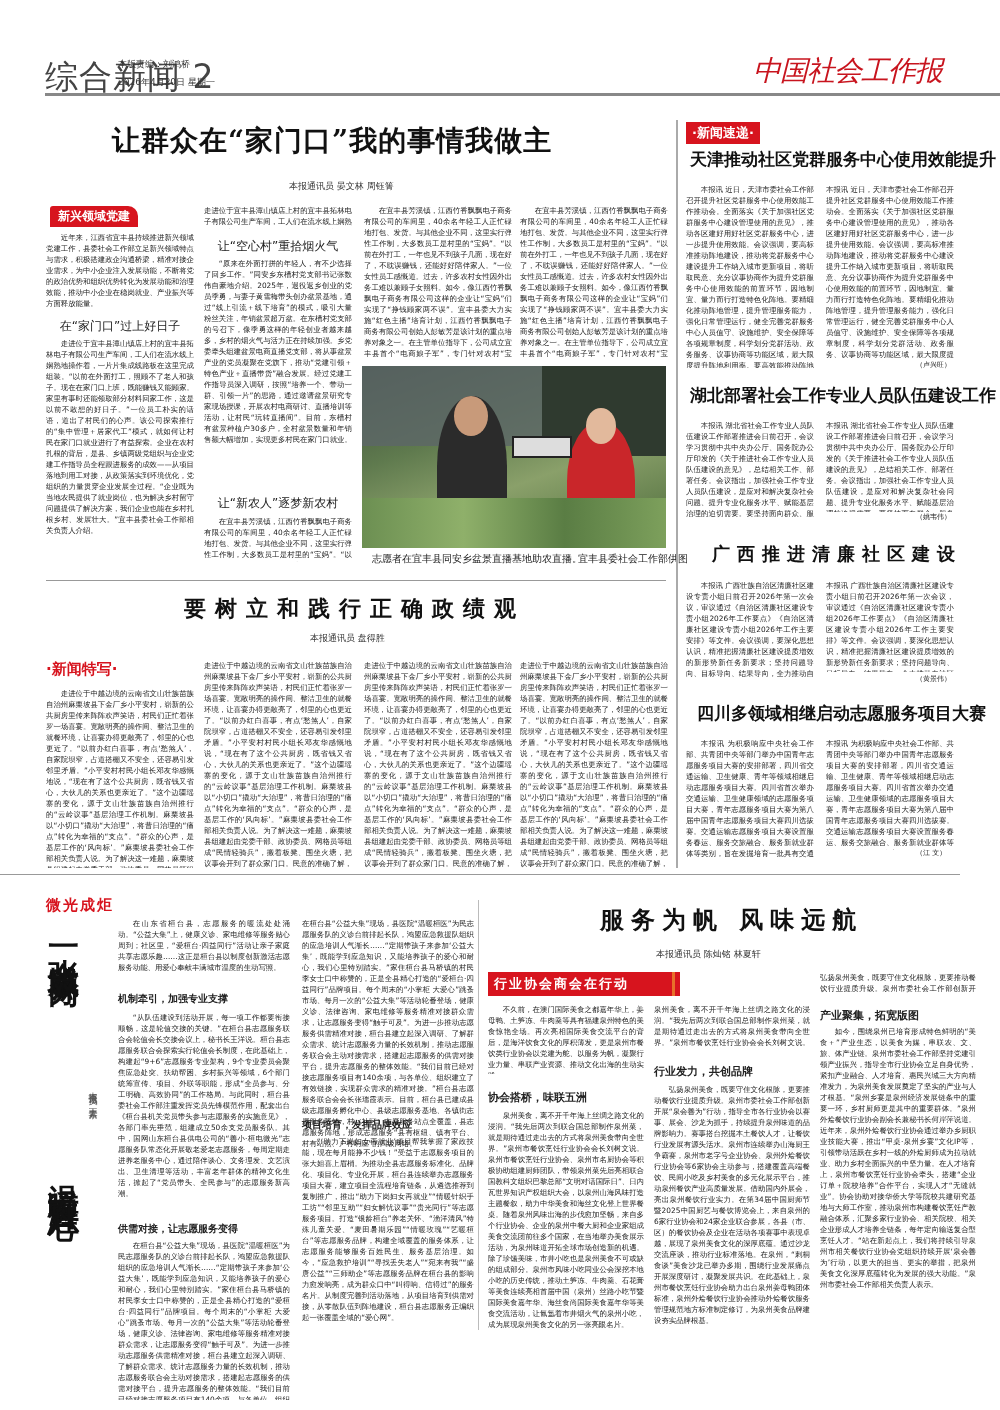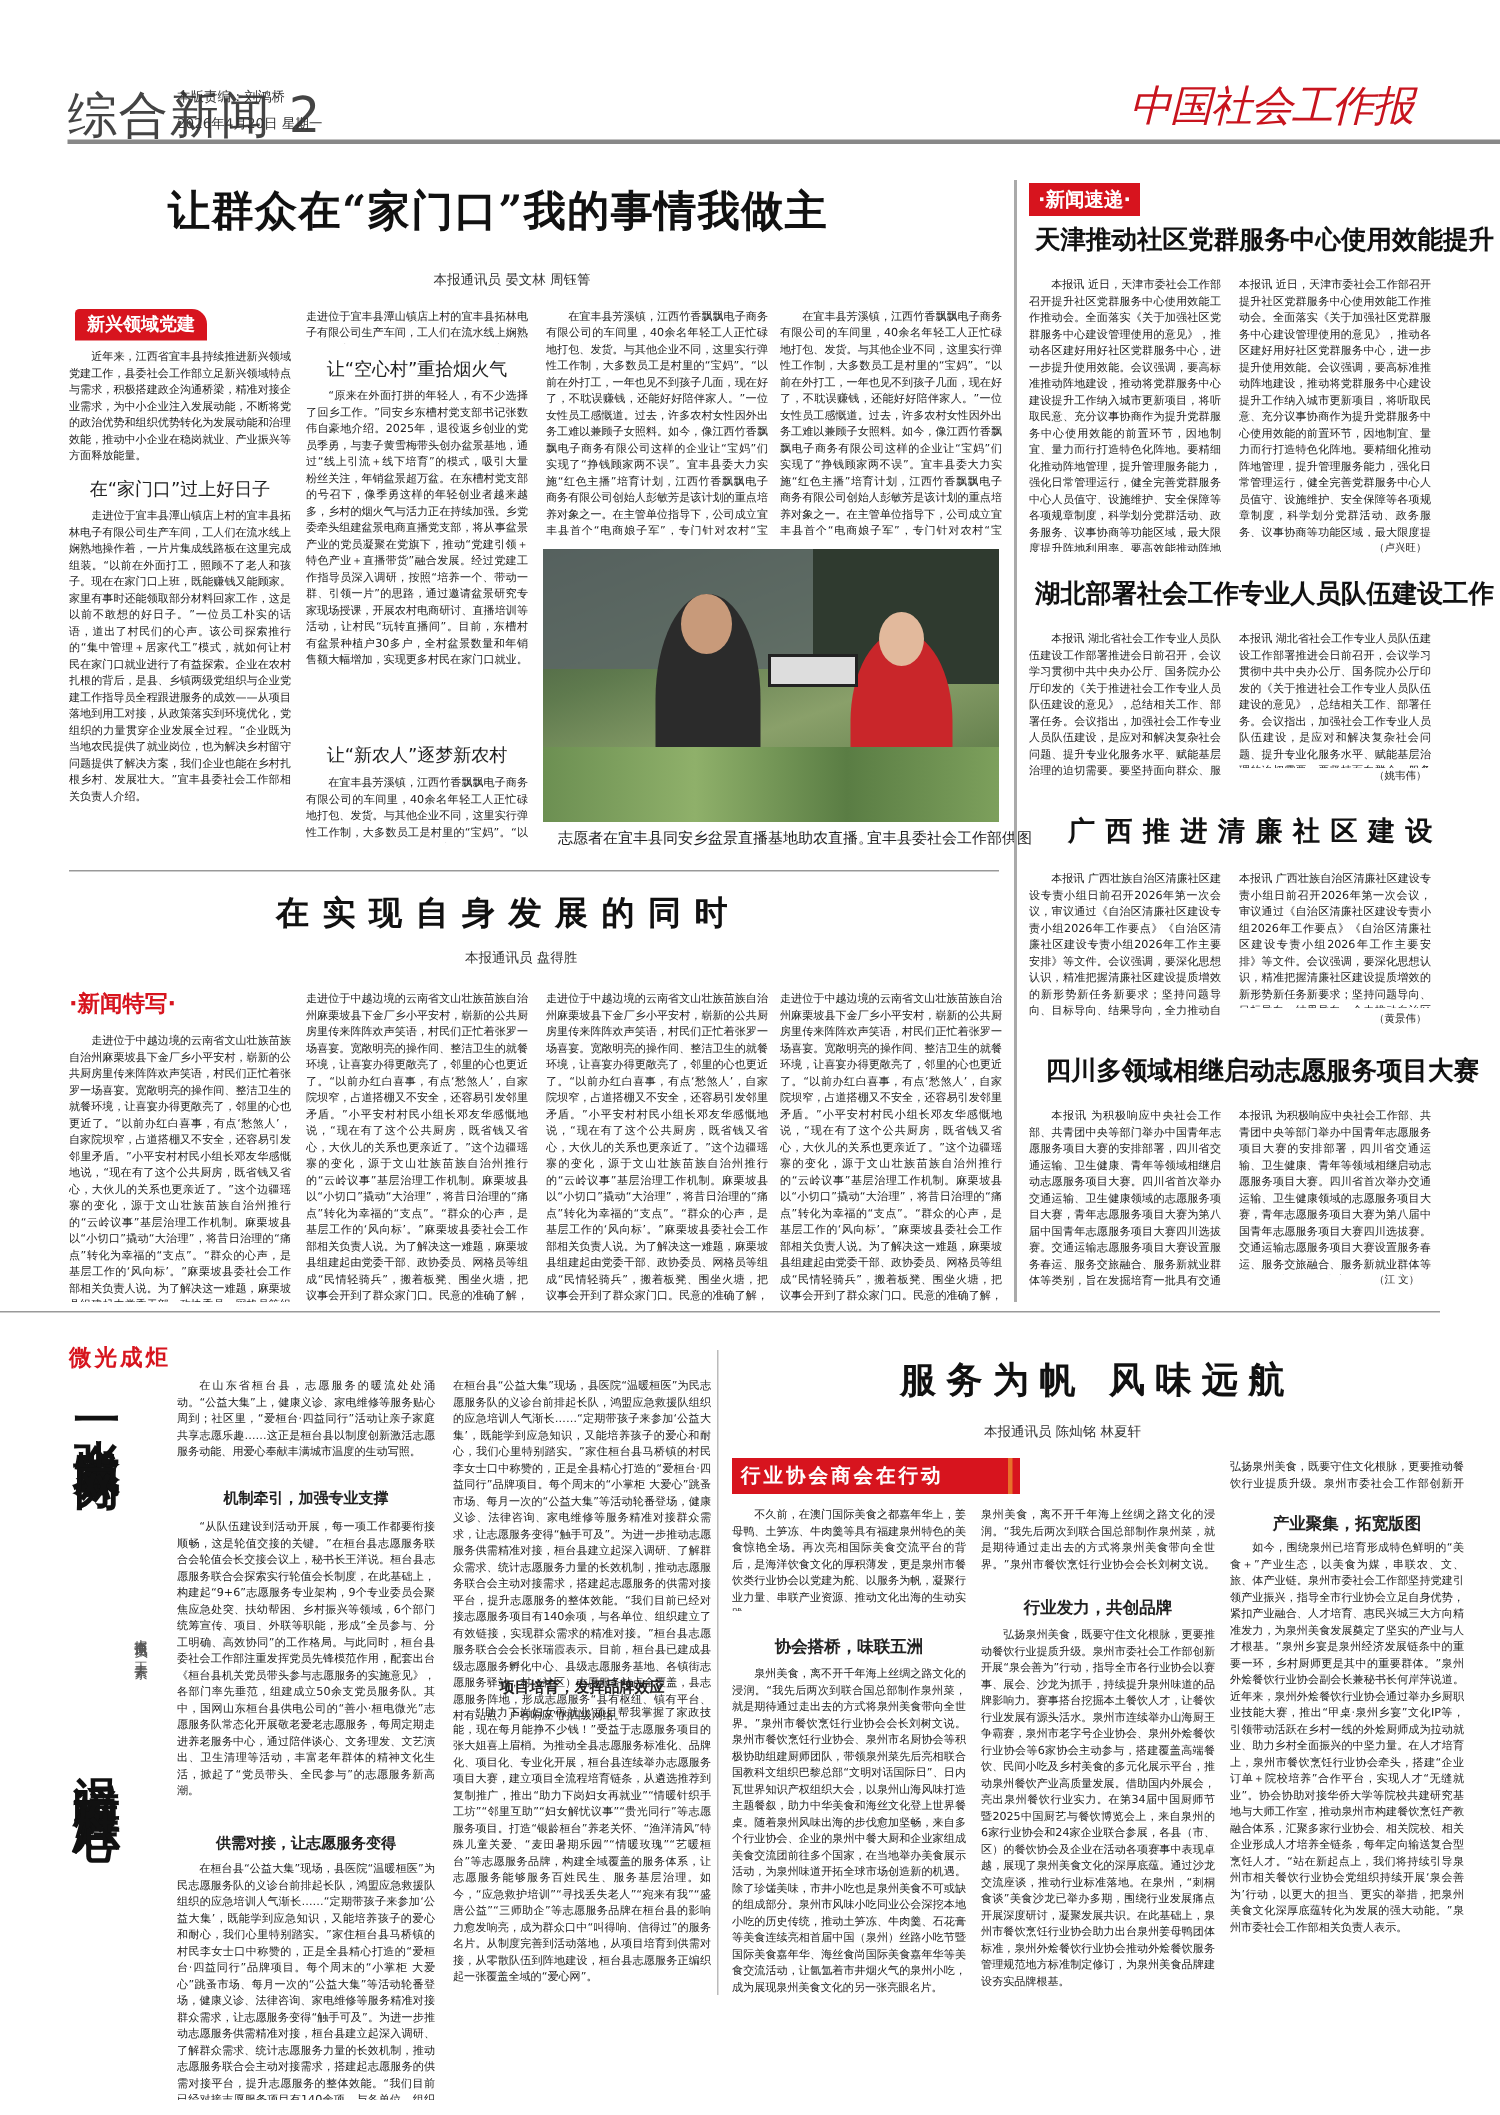--- a/index.html
+++ b/index.html
@@ -10,21 +10,21 @@
   .masthead-date{left:118px;top:76px;font-size:9px;color:#333}
   .masthead-logo{right:58px;top:52px;font-size:28px;color:#c8141e;font-family:"DejaVu Serif",serif;font-style:italic;letter-spacing:-1px}
   .masthead-rule{left:45px;top:93px;width:955px;height:3px;background:#888}
   .col-rule{width:1px;background:#bbb}
   .h-rule{height:1px;background:#999}
   .headline{font-family:"DejaVu Serif",serif;font-weight:bold;color:#111;white-space:nowrap}
   .byline{font-size:9px;color:#333;white-space:nowrap}
   .body-text{font-size:7.4px;line-height:11px;color:#222;text-align:justify;overflow:hidden}
   .body-text p{text-indent:2em}
   .subhead{font-size:14px;color:#222;text-align:center;font-family:"DejaVu Sans",sans-serif}
-  .subhead-sm{font-size:10px;color:#222;text-align:center;font-weight:bold}
+  .subhead-sm{font-size:10px;color:#222;font-weight:bold}
   .tag-red{background:#d7141e;color:#fff;font-weight:bold;padding:2px 8px}
   .tag-redtext{color:#d7141e;font-weight:bold}
   .photo{background:linear-gradient(160deg,#3a4a3a 0%,#5f7a4e 35%,#8aa06a 60%,#4b6a3a 100%);overflow:hidden}
   .person{position:absolute;border-radius:50% 50% 10% 10%}
   .caption{font-size:10px;color:#222;font-weight:normal}
   .vertical{writing-mode:vertical-rl;text-orientation:upright}
 </style>
 </head>
 <body>
 
@@ -113,21 +113,21 @@
 
 <div class="abs headline" style="left:697px;top:702px;font-size:17px">四川多领域相继启动志愿服务项目大赛</div>
 <div class="abs body-text" style="left:686px;top:738px;width:128px;height:122px">
     <p>本报讯  为积极响应中央社会工作部、共青团中央等部门举办中国青年志愿服务项目大赛的安排部署，四川省交通运输、卫生健康、青年等领域相继启动志愿服务项目大赛。四川省首次举办交通运输、卫生健康领域的志愿服务项目大赛，青年志愿服务项目大赛为第八届中国青年志愿服务项目大赛四川选拔赛。交通运输志愿服务项目大赛设置服务春运、服务交旅融合、服务新就业群体等类别，旨在发掘培育一批具有交通特色、服务社会民生的交通运输志愿服务品牌；卫生健康志愿服务项目大赛围绕慢病助医、心理健康、社区服务等内容，旨在助力健康四川建设、推动卫生健康志愿服务专业化发展；青年志愿服务项目大赛聚焦“青年志愿服务与基层社会治理”主题，通过市级与行业遴选推荐，重点挖掘基层社会治理领域特色项目。</p>
   </div>
 <div class="abs body-text" style="left:826px;top:738px;width:128px;height:112px">
     <p style="text-indent:0">本报讯  为积极响应中央社会工作部、共青团中央等部门举办中国青年志愿服务项目大赛的安排部署，四川省交通运输、卫生健康、青年等领域相继启动志愿服务项目大赛。四川省首次举办交通运输、卫生健康领域的志愿服务项目大赛，青年志愿服务项目大赛为第八届中国青年志愿服务项目大赛四川选拔赛。交通运输志愿服务项目大赛设置服务春运、服务交旅融合、服务新就业群体等类别，旨在发掘培育一批具有交通特色、服务社会民生的交通运输志愿服务品牌；卫生健康志愿服务项目大赛围绕慢病助医、心理健康、社区服务等内容，旨在助力健康四川建设、推动卫生健康志愿服务专业化发展；青年志愿服务项目大赛聚焦“青年志愿服务与基层社会治理”主题，通过市级与行业遴选推荐，重点挖掘基层社会治理领域特色项目。</p>
   </div>
 <div class="abs" style="left:916px;top:848px;font-size:7px">（江  文）</div>
 
-<div class="abs headline" style="left:184px;top:594px;font-size:22px;letter-spacing:9px">在实现自身发展的同时</div>
+<div class="abs headline" style="left:184px;top:594px;font-size:22px;letter-spacing:9px">要树立和践行正确政绩观</div>
 <div class="abs byline" style="left:310px;top:632px">本报通讯员  盘得胜</div>
 <div class="abs tag-redtext" style="left:46px;top:660px;font-size:15px">·新闻特写·</div>
 <div class="abs body-text" style="left:46px;top:688px;width:148px;height:180px">
     <p>走进位于中越边境的云南省文山壮族苗族自治州麻栗坡县下金厂乡小平安村，崭新的公共厨房里传来阵阵欢声笑语，村民们正忙着张罗一场喜宴。宽敞明亮的操作间、整洁卫生的就餐环境，让喜宴办得更敞亮了，邻里的心也更近了。“以前办红白喜事，有点‘愁煞人’，自家院坝窄，占道搭棚又不安全，还容易引发邻里矛盾。”小平安村村民小组长邓友华感慨地说，“现在有了这个公共厨房，既省钱又省心，大伙儿的关系也更亲近了。”这个边疆瑶寨的变化，源于文山壮族苗族自治州推行的“云岭议事”基层治理工作机制。麻栗坡县以“小切口”撬动“大治理”，将昔日治理的“痛点”转化为幸福的“支点”。“群众的心声，是基层工作的‘风向标’。”麻栗坡县委社会工作部相关负责人说。为了解决这一难题，麻栗坡县组建起由党委干部、政协委员、网格员等组成“民情轻骑兵”，搬着板凳、围坐火塘，把议事会开到了群众家门口。民意的准确了解，为精准办理打下了最坚实的地基。一场场带着“泥土味”的交流了解村民心声，一场场以问题为导向的调研详细记录村民期盼。经统计，“建设公共厨房”是大多数村民都提到的需求，因此，“建设公共厨房”迅速上升为村级治理的重要议题。然而，公共厨房建在哪里？钱从哪出？谁来管理？这三个问题成为亟需解决的难题。麻栗坡县依托“云岭议事”工作机制，一场别开生面的民主恳谈会在小平安村举行。没有主席台，没有发言稿，村“两委”成员、村民代表、老党员、乡贤能人围坐一起，围绕“如何建设公共厨房”这个议题畅所欲言。“建在文化广场旁最合适，不扰民还方便”“资金大家凑一点，再争取点上级支持”“得选几个大家信得过的人管理”……经过3轮议事协商，明确了“合建、共管、共用”的方案。最终通过“群众出一点+上级支持一点”模式，村民自筹部分资金，上级配套补助资金，成立5人理事会负责公共厨房的日常运维。在此过程中，村民们真切感受到“我的事情我做主”，共建共治共享的意识被充分激活。方案定好了，小平安村迅速构建起“党委领导、政府支持、多方联动、群众主体”的落实机制。项目启动后，村民们纷纷投工投劳，曾经的“旁观者”变成了“建设者”。短短数月，一座建筑面积80平方米、可容纳100人分批、同时就餐的公共厨房便拔地而起。随后，村级自管小组迅速履职，亲手制定管理细则明确“村民出资、使用收费、账务公开”，以制度规范运维的具体办法，定期收集意见和建议，不断改进服务质量。“现在大家办事都按规矩来，在公共厨房里办喜事心里也踏实。”村民们对此赞不绝口。数据显示，小平安村群众对治理工作的满意度大幅提升，村级民约的认同度也大幅提升。从“一条建议”到“一项成果”，通过“云岭议事”基层治理工作机制，麻栗坡县基层治理活力不断激发，群众的获得感、幸福感、安全感持续增强，基层社会治理“幸福”越越越越。</p>
   </div>
 <div class="abs body-text" style="left:204px;top:660px;width:148px;height:208px">
     <p style="text-indent:0">走进位于中越边境的云南省文山壮族苗族自治州麻栗坡县下金厂乡小平安村，崭新的公共厨房里传来阵阵欢声笑语，村民们正忙着张罗一场喜宴。宽敞明亮的操作间、整洁卫生的就餐环境，让喜宴办得更敞亮了，邻里的心也更近了。“以前办红白喜事，有点‘愁煞人’，自家院坝窄，占道搭棚又不安全，还容易引发邻里矛盾。”小平安村村民小组长邓友华感慨地说，“现在有了这个公共厨房，既省钱又省心，大伙儿的关系也更亲近了。”这个边疆瑶寨的变化，源于文山壮族苗族自治州推行的“云岭议事”基层治理工作机制。麻栗坡县以“小切口”撬动“大治理”，将昔日治理的“痛点”转化为幸福的“支点”。“群众的心声，是基层工作的‘风向标’。”麻栗坡县委社会工作部相关负责人说。为了解决这一难题，麻栗坡县组建起由党委干部、政协委员、网格员等组成“民情轻骑兵”，搬着板凳、围坐火塘，把议事会开到了群众家门口。民意的准确了解，为精准办理打下了最坚实的地基。一场场带着“泥土味”的交流了解村民心声，一场场以问题为导向的调研详细记录村民期盼。经统计，“建设公共厨房”是大多数村民都提到的需求，因此，“建设公共厨房”迅速上升为村级治理的重要议题。然而，公共厨房建在哪里？钱从哪出？谁来管理？这三个问题成为亟需解决的难题。麻栗坡县依托“云岭议事”工作机制，一场别开生面的民主恳谈会在小平安村举行。没有主席台，没有发言稿，村“两委”成员、村民代表、老党员、乡贤能人围坐一起，围绕“如何建设公共厨房”这个议题畅所欲言。“建在文化广场旁最合适，不扰民还方便”“资金大家凑一点，再争取点上级支持”“得选几个大家信得过的人管理”……经过3轮议事协商，明确了“合建、共管、共用”的方案。最终通过“群众出一点+上级支持一点”模式，村民自筹部分资金，上级配套补助资金，成立5人理事会负责公共厨房的日常运维。在此过程中，村民们真切感受到“我的事情我做主”，共建共治共享的意识被充分激活。方案定好了，小平安村迅速构建起“党委领导、政府支持、多方联动、群众主体”的落实机制。项目启动后，村民们纷纷投工投劳，曾经的“旁观者”变成了“建设者”。短短数月，一座建筑面积80平方米、可容纳100人分批、同时就餐的公共厨房便拔地而起。随后，村级自管小组迅速履职，亲手制定管理细则明确“村民出资、使用收费、账务公开”，以制度规范运维的具体办法，定期收集意见和建议，不断改进服务质量。“现在大家办事都按规矩来，在公共厨房里办喜事心里也踏实。”村民们对此赞不绝口。数据显示，小平安村群众对治理工作的满意度大幅提升，村级民约的认同度也大幅提升。从“一条建议”到“一项成果”，通过“云岭议事”基层治理工作机制，麻栗坡县基层治理活力不断激发，群众的获得感、幸福感、安全感持续增强，基层社会治理“幸福”越越越越。</p>
   </div>
 <div class="abs body-text" style="left:364px;top:660px;width:148px;height:208px">
     <p style="text-indent:0">走进位于中越边境的云南省文山壮族苗族自治州麻栗坡县下金厂乡小平安村，崭新的公共厨房里传来阵阵欢声笑语，村民们正忙着张罗一场喜宴。宽敞明亮的操作间、整洁卫生的就餐环境，让喜宴办得更敞亮了，邻里的心也更近了。“以前办红白喜事，有点‘愁煞人’，自家院坝窄，占道搭棚又不安全，还容易引发邻里矛盾。”小平安村村民小组长邓友华感慨地说，“现在有了这个公共厨房，既省钱又省心，大伙儿的关系也更亲近了。”这个边疆瑶寨的变化，源于文山壮族苗族自治州推行的“云岭议事”基层治理工作机制。麻栗坡县以“小切口”撬动“大治理”，将昔日治理的“痛点”转化为幸福的“支点”。“群众的心声，是基层工作的‘风向标’。”麻栗坡县委社会工作部相关负责人说。为了解决这一难题，麻栗坡县组建起由党委干部、政协委员、网格员等组成“民情轻骑兵”，搬着板凳、围坐火塘，把议事会开到了群众家门口。民意的准确了解，为精准办理打下了最坚实的地基。一场场带着“泥土味”的交流了解村民心声，一场场以问题为导向的调研详细记录村民期盼。经统计，“建设公共厨房”是大多数村民都提到的需求，因此，“建设公共厨房”迅速上升为村级治理的重要议题。然而，公共厨房建在哪里？钱从哪出？谁来管理？这三个问题成为亟需解决的难题。麻栗坡县依托“云岭议事”工作机制，一场别开生面的民主恳谈会在小平安村举行。没有主席台，没有发言稿，村“两委”成员、村民代表、老党员、乡贤能人围坐一起，围绕“如何建设公共厨房”这个议题畅所欲言。“建在文化广场旁最合适，不扰民还方便”“资金大家凑一点，再争取点上级支持”“得选几个大家信得过的人管理”……经过3轮议事协商，明确了“合建、共管、共用”的方案。最终通过“群众出一点+上级支持一点”模式，村民自筹部分资金，上级配套补助资金，成立5人理事会负责公共厨房的日常运维。在此过程中，村民们真切感受到“我的事情我做主”，共建共治共享的意识被充分激活。方案定好了，小平安村迅速构建起“党委领导、政府支持、多方联动、群众主体”的落实机制。项目启动后，村民们纷纷投工投劳，曾经的“旁观者”变成了“建设者”。短短数月，一座建筑面积80平方米、可容纳100人分批、同时就餐的公共厨房便拔地而起。随后，村级自管小组迅速履职，亲手制定管理细则明确“村民出资、使用收费、账务公开”，以制度规范运维的具体办法，定期收集意见和建议，不断改进服务质量。“现在大家办事都按规矩来，在公共厨房里办喜事心里也踏实。”村民们对此赞不绝口。数据显示，小平安村群众对治理工作的满意度大幅提升，村级民约的认同度也大幅提升。从“一条建议”到“一项成果”，通过“云岭议事”基层治理工作机制，麻栗坡县基层治理活力不断激发，群众的获得感、幸福感、安全感持续增强，基层社会治理“幸福”越越越越。</p>

